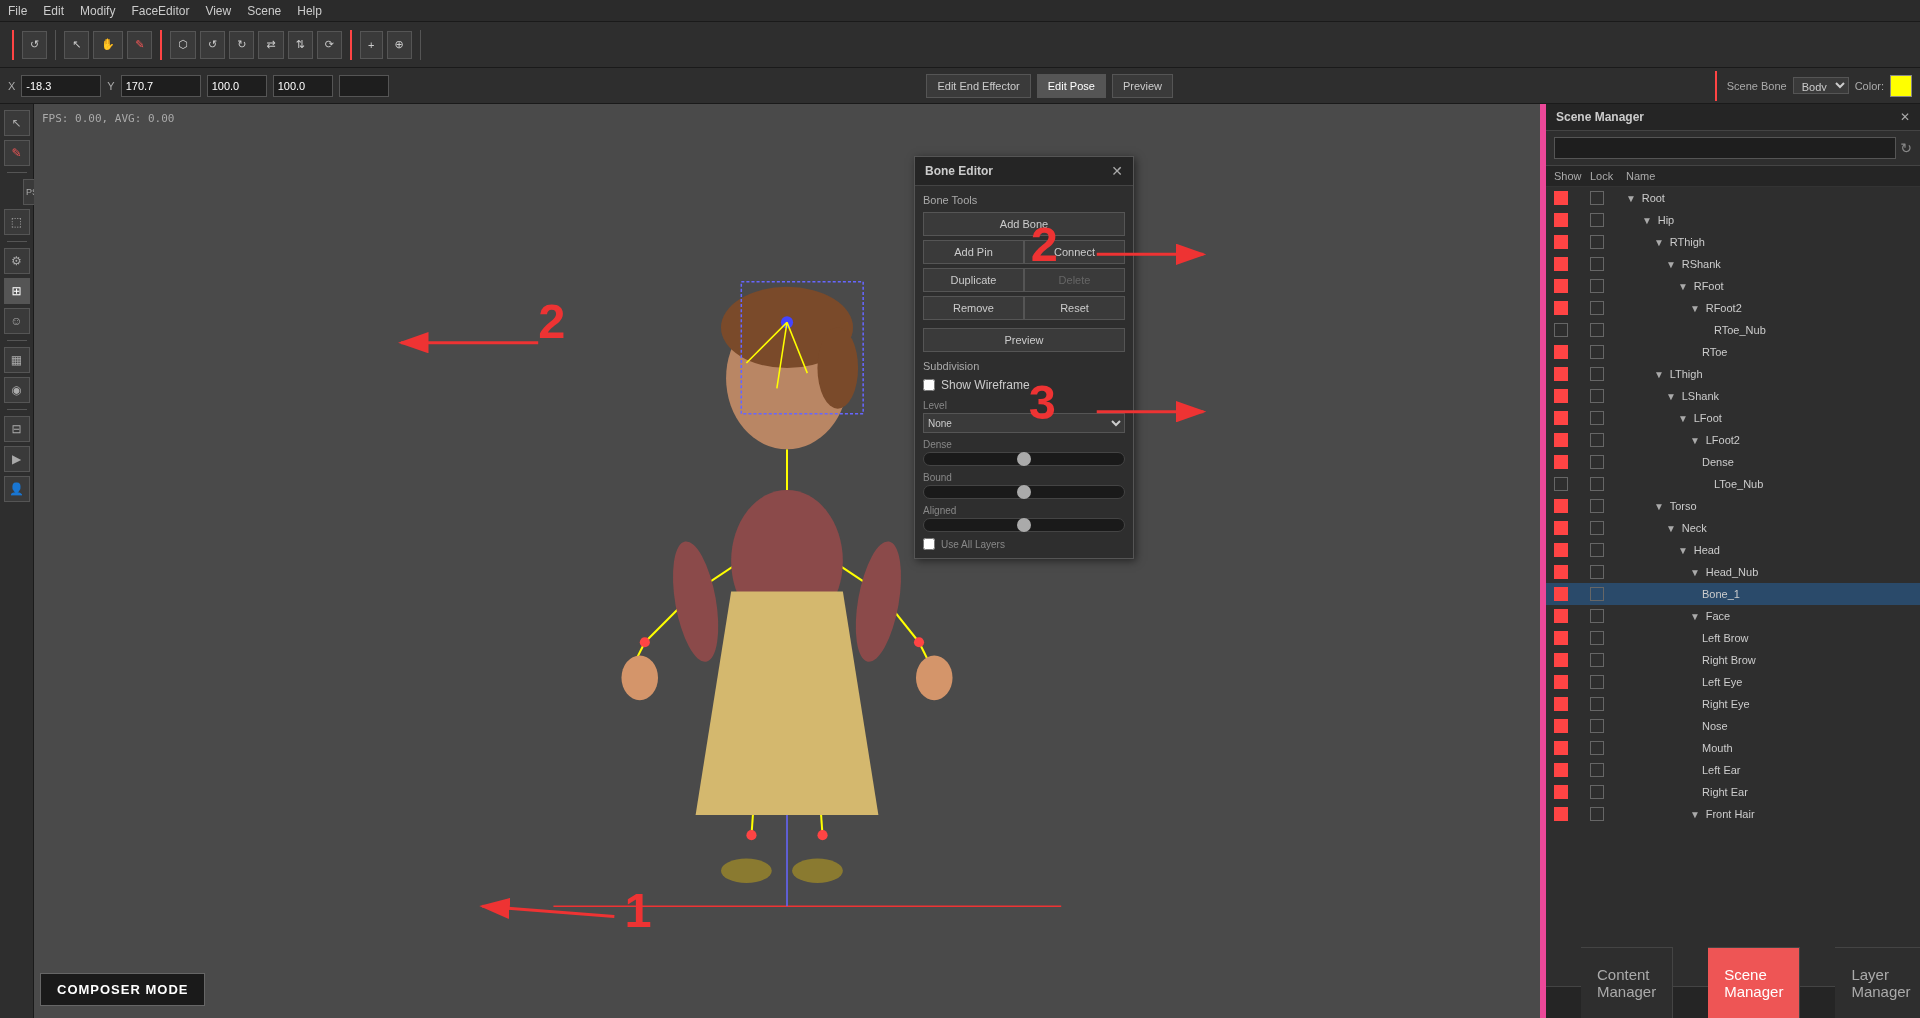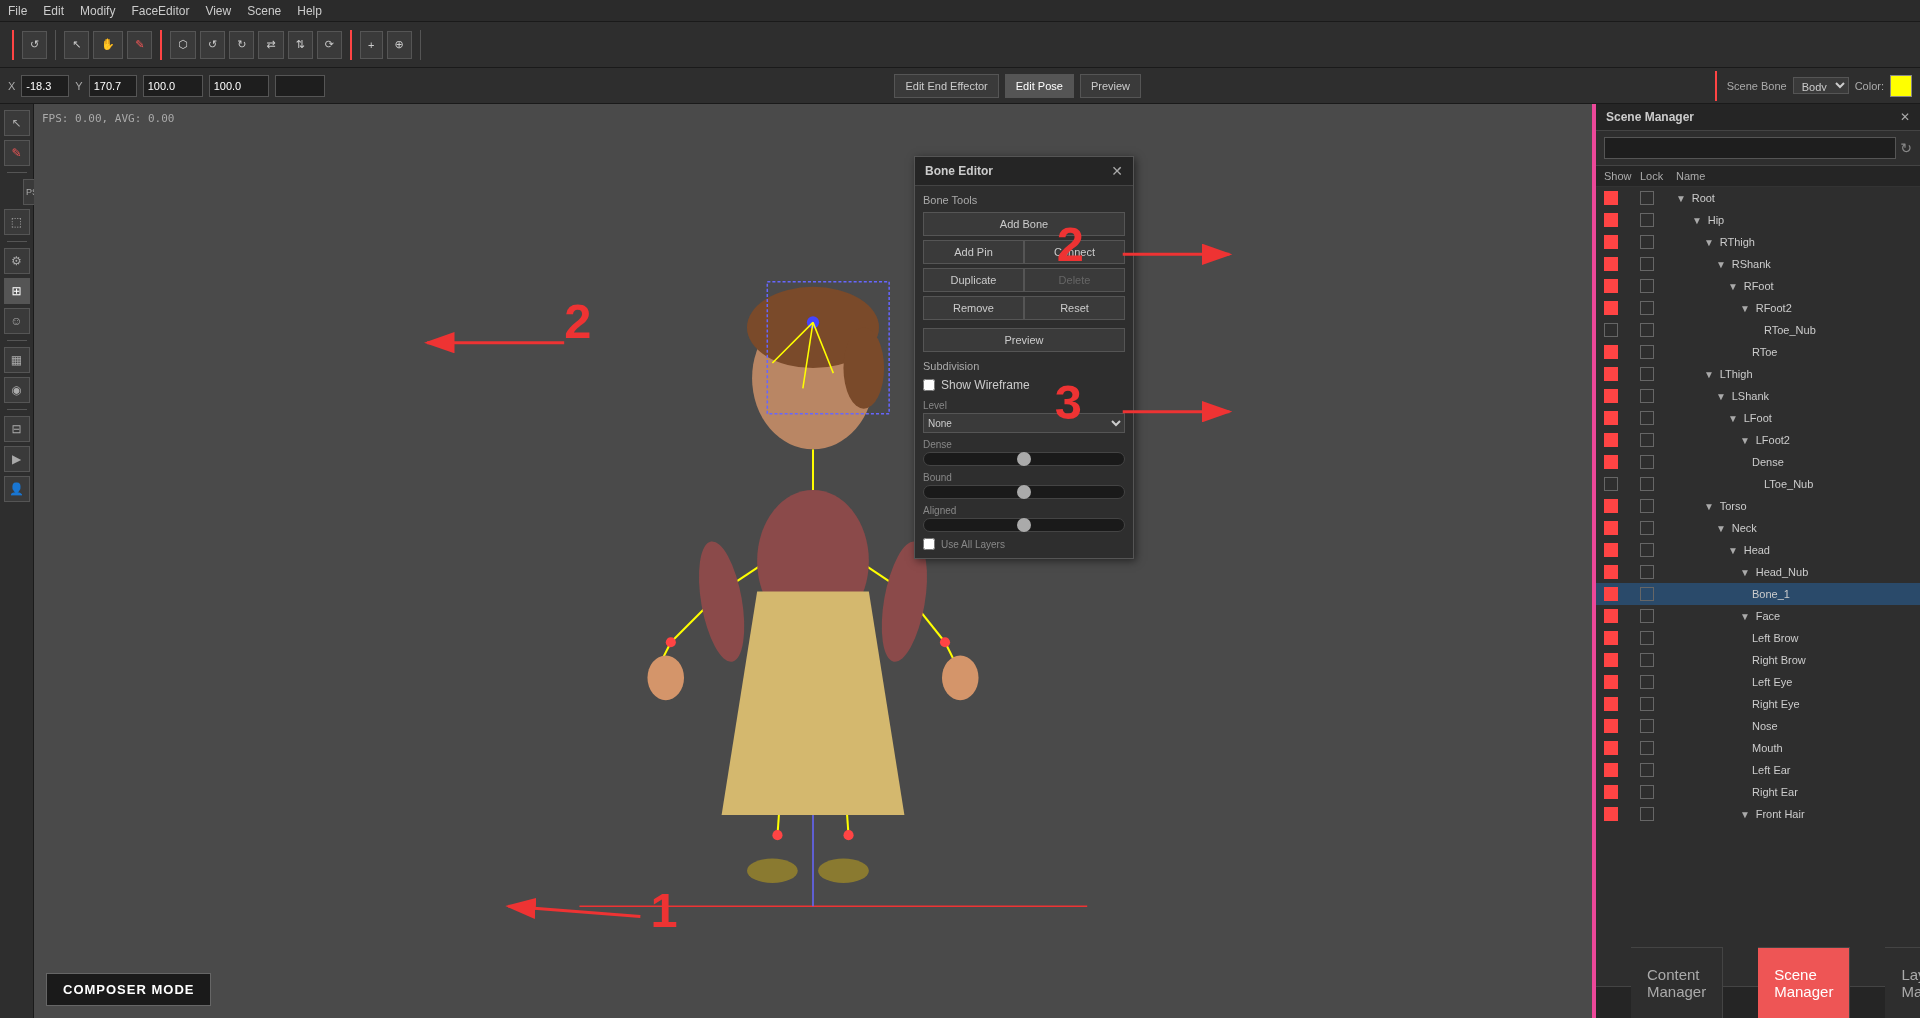--- a/index.html
+++ b/index.html
@@ -11,38 +11,38 @@
 
     
     .toolbar { background: #2e2e2e; height: 46px; display: flex; align-items: center; padding: 0 8px; gap: 4px; border-bottom: 1px solid #1a1a1a; }
     .toolbar-btn { background: #3a3a3a; border: 1px solid #555; color: #ccc; padding: 3px 7px; cursor: pointer; font-size: 11px; height: 28px; display: flex; align-items: center; }
     .toolbar-sep { width: 2px; height: 30px; background: #f44; margin: 0 4px; }
     .toolbar-sep-gray { width: 1px; height: 30px; background: #555; margin: 0 4px; }
 
     
     .propbar { background: #2e2e2e; height: 36px; display: flex; align-items: center; padding: 0 8px; gap: 6px; border-bottom: 1px solid #1a1a1a; }
     .prop-label { color: #aaa; font-size: 11px; }
-    .prop-input { background: #1e1e1e; border: 1px solid #555; color: #fff; padding: 2px 4px; width: 48px; height: 22px; font-size: 11px; }
+    .prop-input { background: #1e1e1e; border: 1px solid #555; color: #fff; padding: 2px 4px; width: 80px; height: 22px; font-size: 11px; }
     .prop-btn { background: #3a3a3a; border: 1px solid #555; color: #ccc; padding: 2px 10px; cursor: pointer; font-size: 11px; height: 24px; }
 
     
     .main-layout { display: flex; height: calc(1018px - 22px - 46px - 36px); }
 
     
     .left-sidebar { width: 34px; background: #2e2e2e; border-right: 1px solid #1a1a1a; display: flex; flex-direction: column; align-items: center; padding: 6px 0; gap: 4px; }
     .sidebar-icon { width: 26px; height: 26px; background: #3a3a3a; border: 1px solid #555; display: flex; align-items: center; justify-content: center; cursor: pointer; font-size: 12px; color: #aaa; }
     .sidebar-icon.active { background: #555; color: #fff; }
     .sidebar-sep { width: 20px; height: 1px; background: #555; margin: 2px 0; }
 
     
     .canvas-area { flex: 1; background: #4a4a4a; position: relative; overflow: hidden; }
     .fps-text { position: absolute; top: 8px; left: 8px; color: #aaa; font-size: 11px; font-family: monospace; }
 
     
-    .composer-badge { position: absolute; bottom: 12px; left: 12px; background: #1a1a1a; border: 1px solid #666; color: #fff; padding: 8px 16px; font-size: 13px; font-weight: bold; letter-spacing: 1px; }
+    .composer-badge { position: absolute; bottom: 12px; left: 6px; background: #1a1a1a; border: 1px solid #666; color: #fff; padding: 8px 16px; font-size: 13px; font-weight: bold; letter-spacing: 1px; }
 
     
     .bone-editor { position: absolute; top: 52px; left: 880px; width: 220px; background: #2e2e2e; border: 1px solid #555; box-shadow: 2px 2px 8px rgba(0,0,0,0.5); }
     .bone-editor-header { background: #252525; padding: 6px 10px; display: flex; justify-content: space-between; align-items: center; border-bottom: 1px solid #444; }
     .bone-editor-title { color: #ccc; font-size: 12px; font-weight: bold; }
     .close-btn { color: #aaa; cursor: pointer; font-size: 14px; }
     .bone-editor-body { padding: 8px; }
     .bone-section-label { color: #aaa; font-size: 11px; margin-bottom: 6px; }
     .bone-btn { width: 100%; background: #3a3a3a; border: 1px solid #555; color: #ccc; padding: 5px; cursor: pointer; font-size: 11px; margin-bottom: 4px; text-align: center; }
     .bone-btn-row { display: flex; gap: 0; margin-bottom: 4px; }
@@ -57,21 +57,21 @@
     .slider-track { background: #1a1a1a; border: 1px solid #444; height: 14px; border-radius: 7px; position: relative; margin-bottom: 4px; }
     .slider-thumb { width: 14px; height: 14px; background: #aaa; border-radius: 50%; position: absolute; top: -1px; left: 50%; transform: translateX(-50%); cursor: pointer; }
     .use-all-layers { display: flex; align-items: center; gap: 6px; margin-top: 6px; }
     .use-all-layers input { width: 12px; height: 12px; }
     .use-all-layers span { color: #888; font-size: 10px; }
 
     
     .character-canvas { position: absolute; top: 0; left: 0; width: 100%; height: 100%; }
 
     
-    .right-panel { width: 328px; background: #2e2e2e; border-left: 4px solid #ec4899; display: flex; flex-direction: column; }
+    .right-panel { width: 380px; background: #2e2e2e; border-left: 6px solid #ec4899; display: flex; flex-direction: column; }
     .scene-manager-header { background: #252525; padding: 6px 10px; display: flex; justify-content: space-between; align-items: center; border-bottom: 1px solid #444; }
     .scene-manager-title { color: #ccc; font-size: 12px; font-weight: bold; }
     .search-bar { padding: 6px 8px; border-bottom: 1px solid #444; display: flex; align-items: center; gap: 4px; }
     .search-input { flex: 1; background: #1e1e1e; border: 1px solid #555; color: #ccc; padding: 3px 6px; font-size: 11px; height: 22px; }
     .refresh-icon { color: #888; font-size: 14px; cursor: pointer; }
     .col-header { display: flex; align-items: center; padding: 4px 8px; background: #252525; border-bottom: 1px solid #333; }
     .col-show { width: 36px; color: #aaa; font-size: 11px; }
     .col-lock { width: 36px; color: #aaa; font-size: 11px; }
     .col-name { flex: 1; color: #aaa; font-size: 11px; }
     .tree-list { flex: 1; overflow-y: auto; }

